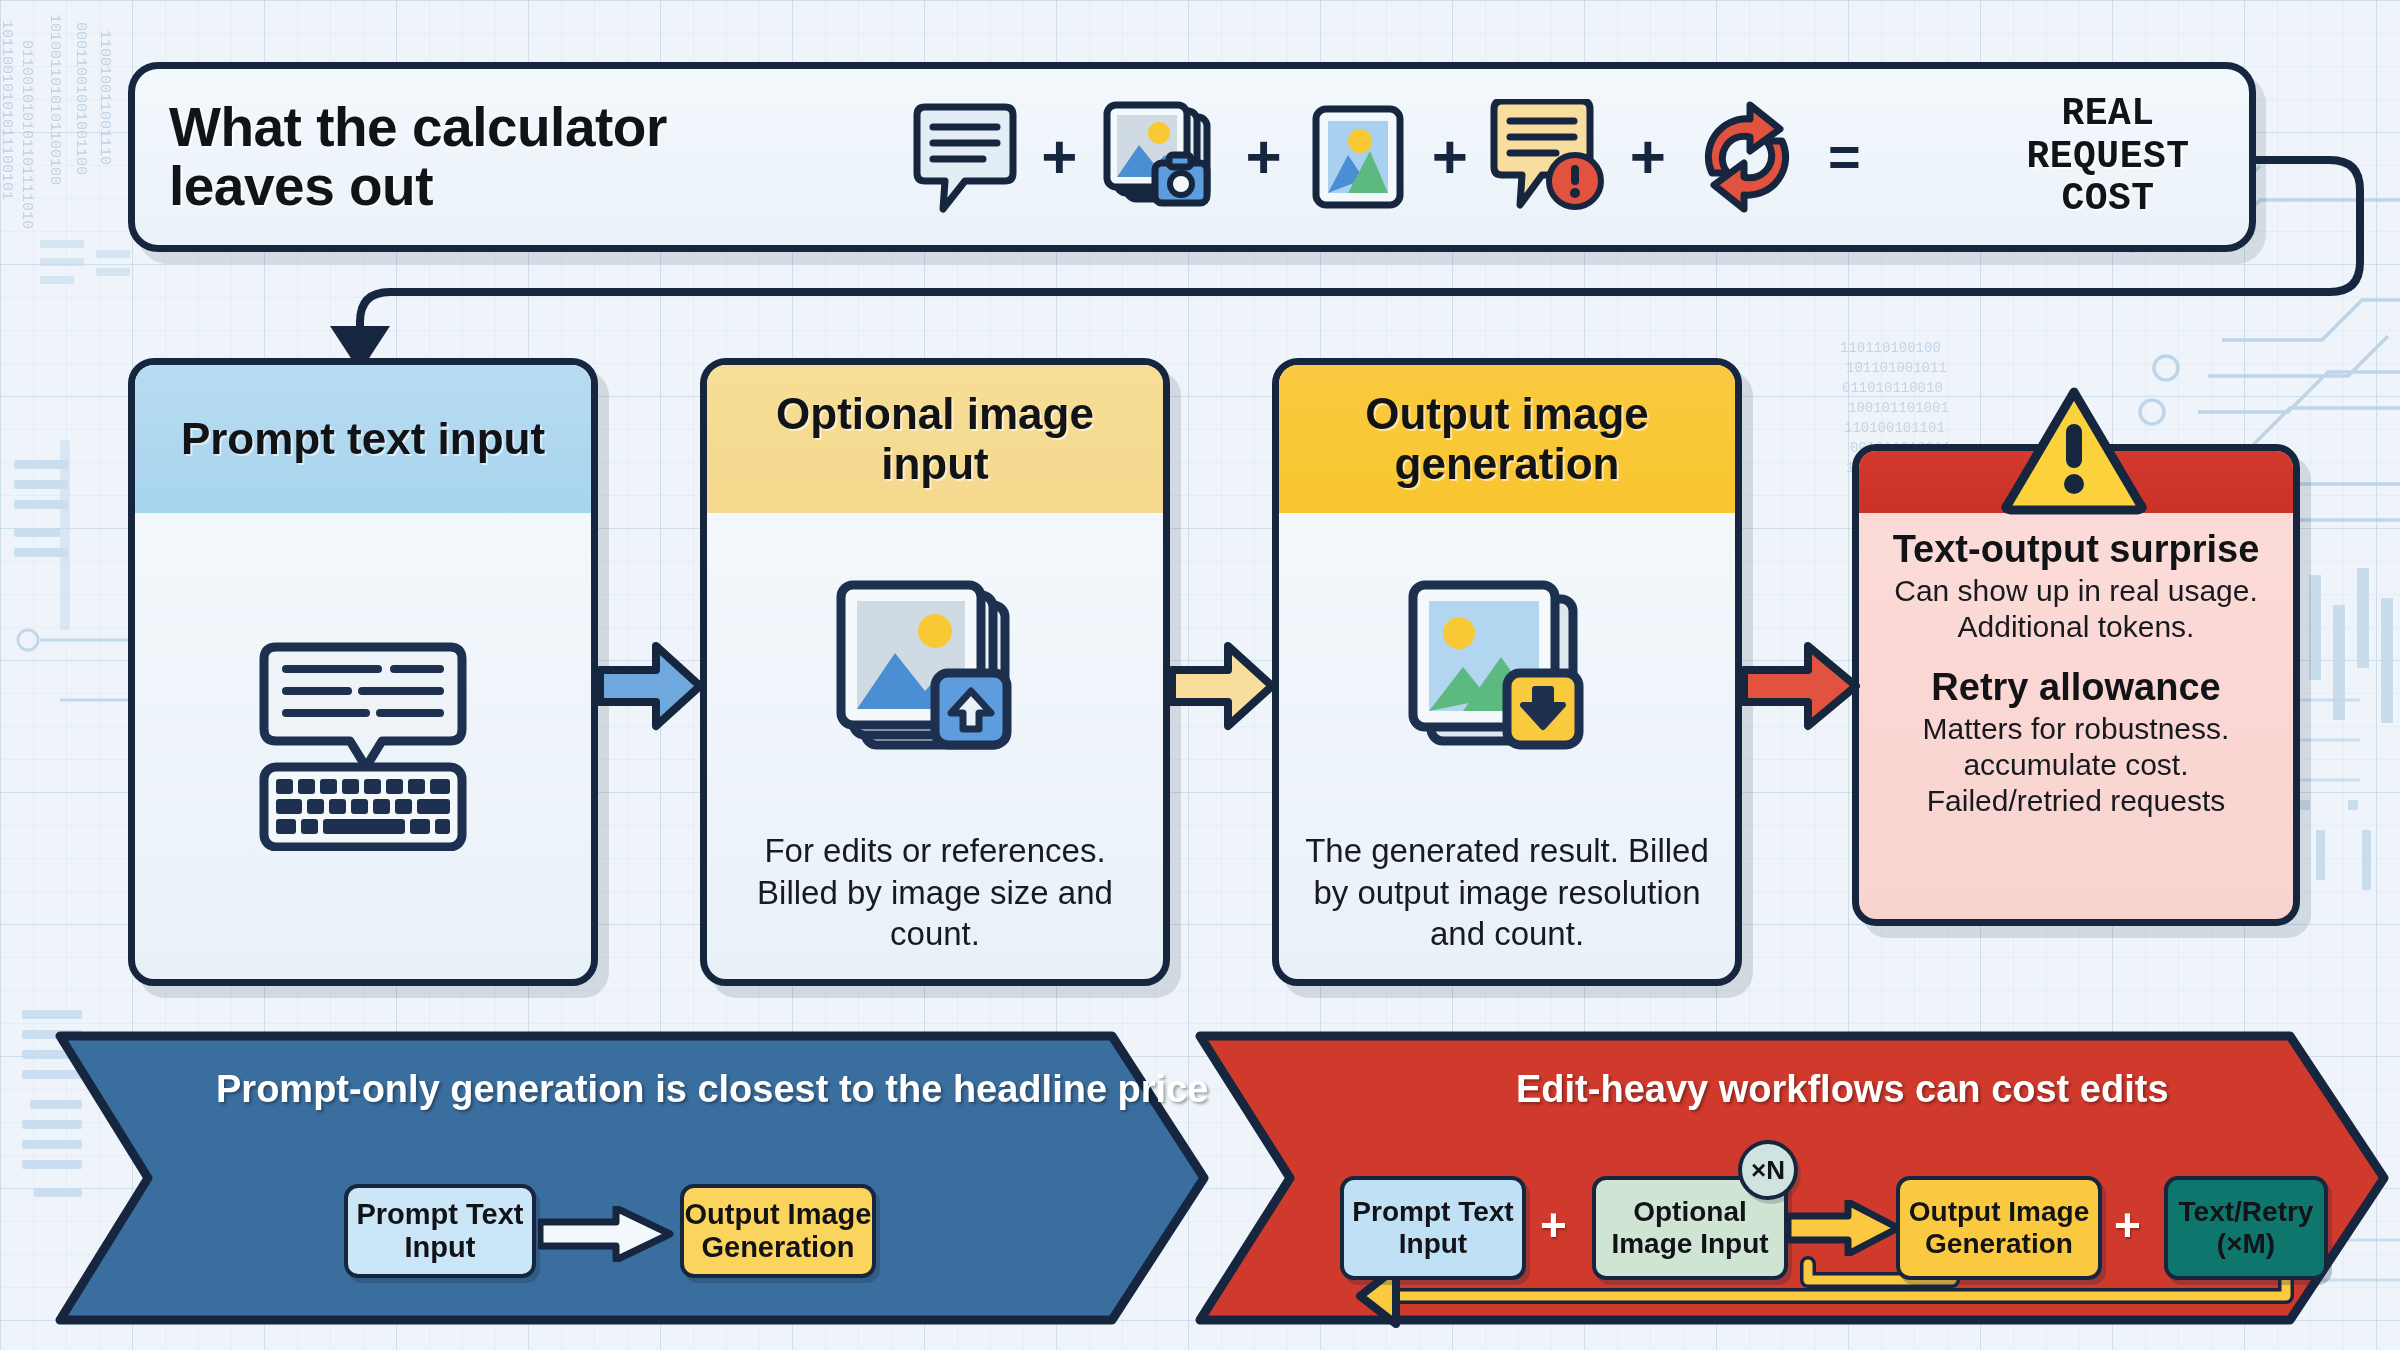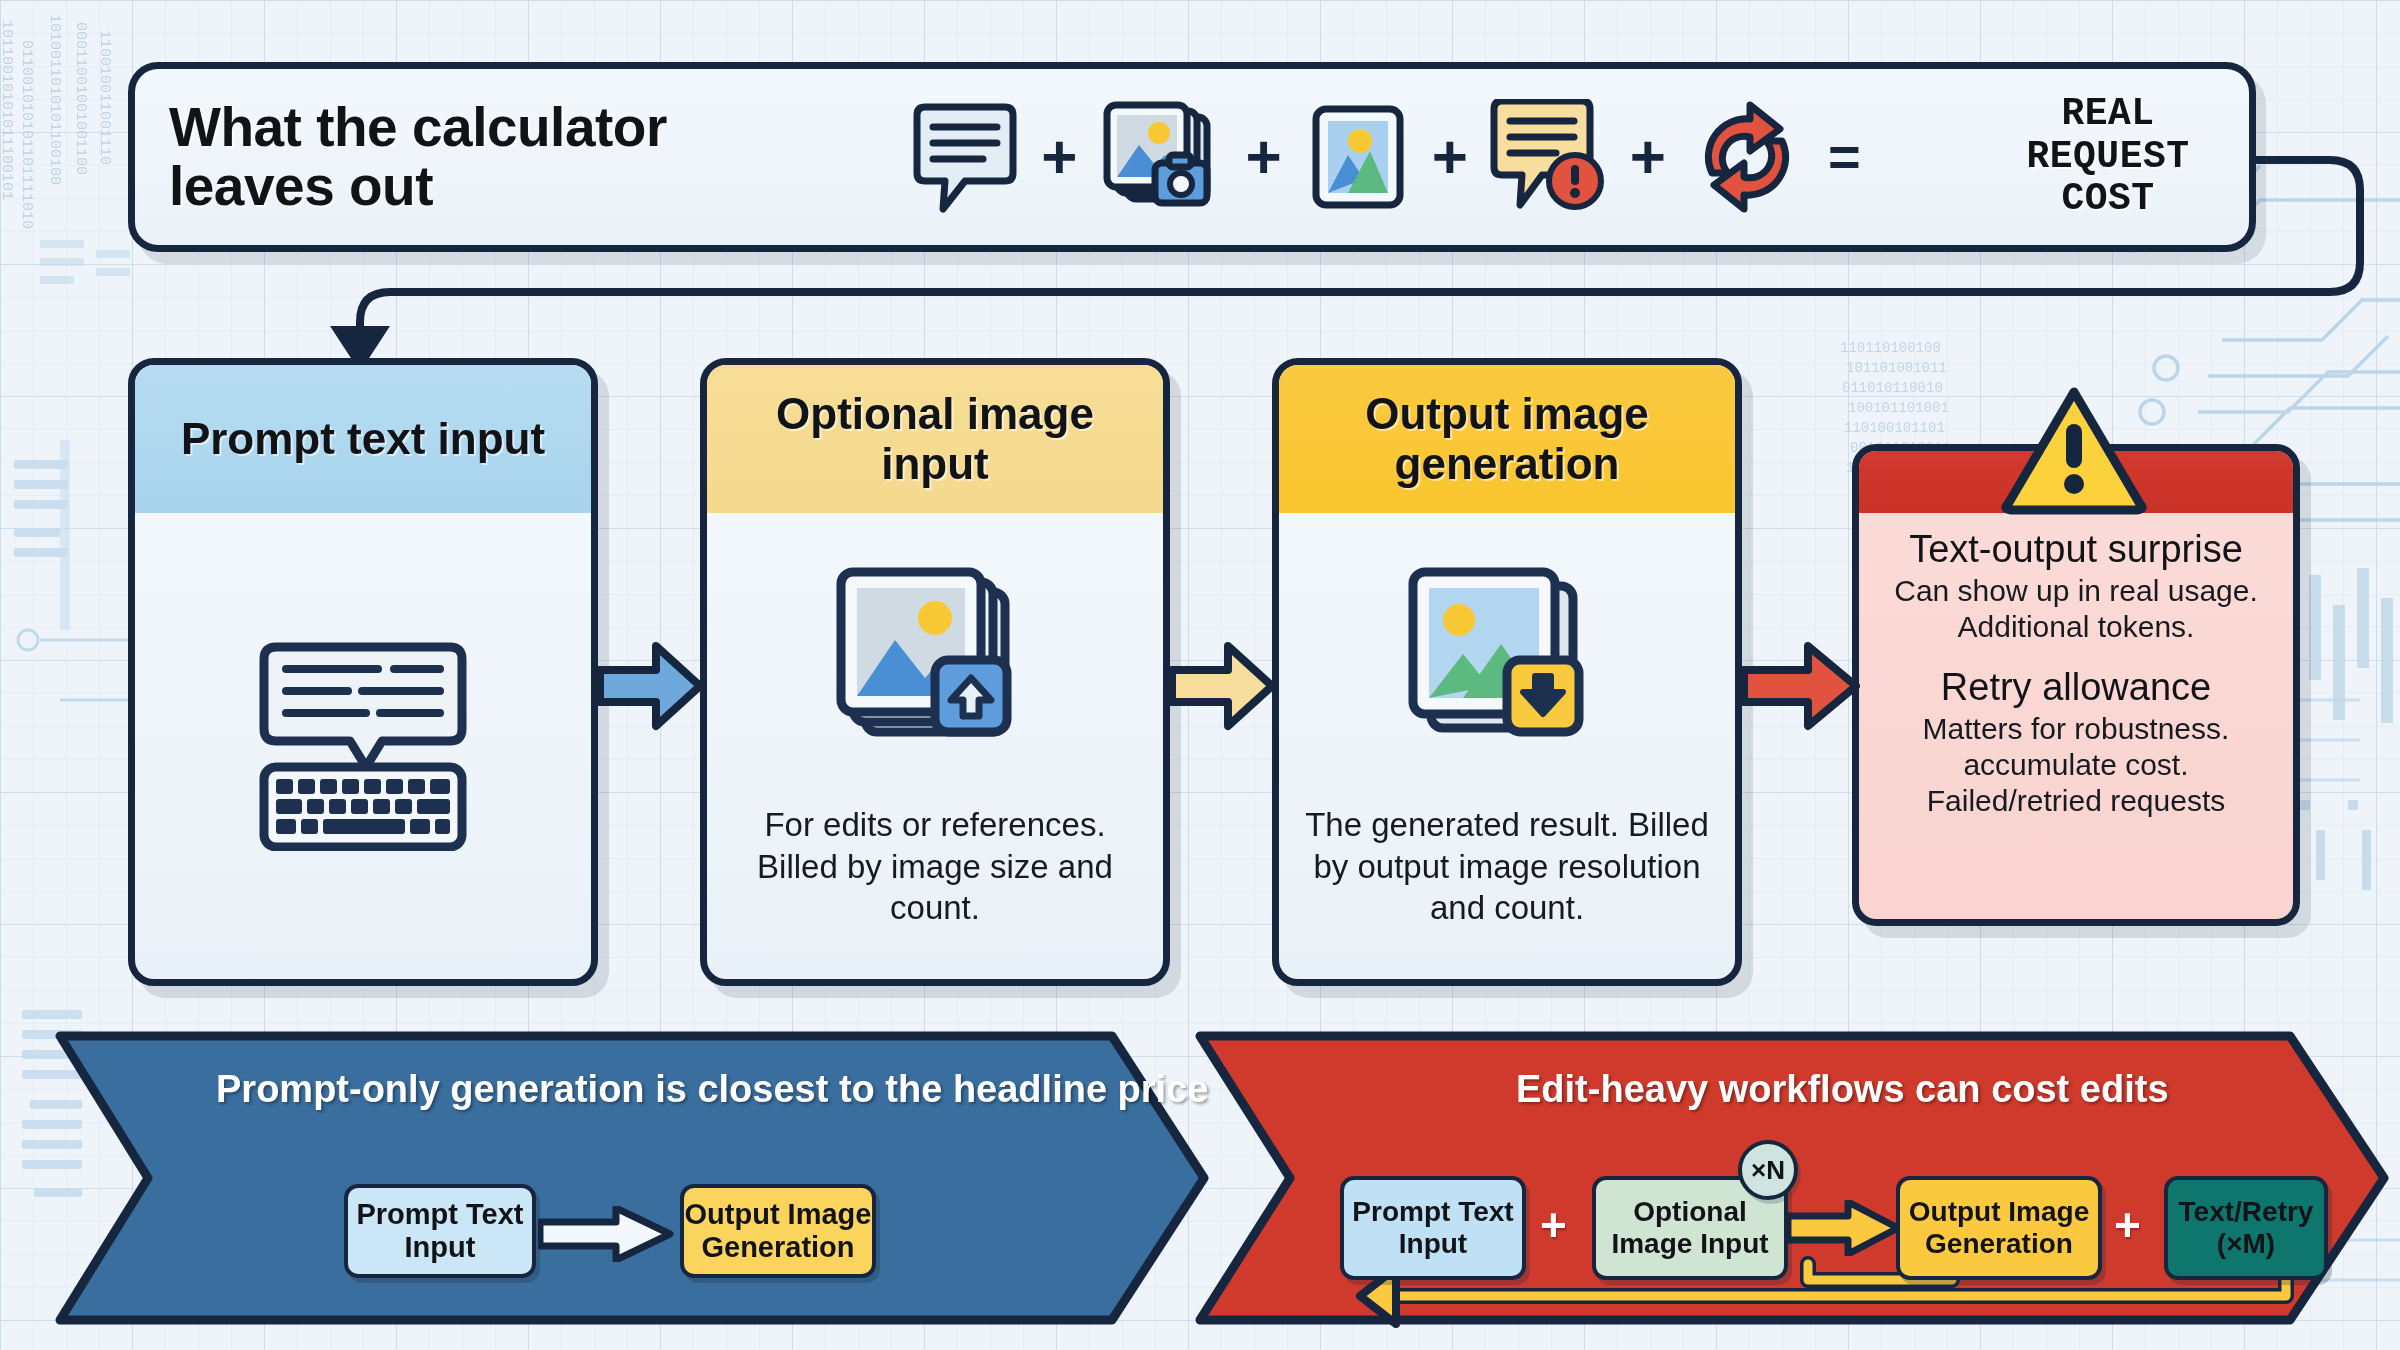--- a/index.html
+++ b/index.html
@@ -66,21 +66,21 @@
     display: flex; align-items: center; justify-content: center;
     text-align: center;
     font-size: 44px; font-weight: bold; line-height: 1.14;
     color: #111317; padding: 0 14px;
     text-shadow: 2px 2px 0 rgba(255,255,255,.55);
   }
   .card-icon {
     flex: 1; display: flex; align-items: center; justify-content: center;
   }
   .card-body {
-    flex: none; padding: 0 18px 50px;
+    flex: none; padding: 0 18px 24px;
     text-align: center;
     font-size: 33px; line-height: 1.26; color: #171a1f;
   }
 
   #card-1 { left: 128px;  top: 358px; width: 470px; height: 628px; }
   #card-2 { left: 700px;  top: 358px; width: 470px; height: 628px; }
   #card-3 { left: 1272px; top: 358px; width: 470px; height: 628px; }
 
   #card-1 .card-head { background: linear-gradient(180deg,#b7dcf1 0%, #a8d4ee 100%); }
   #card-2 .card-head { background: linear-gradient(180deg,#f7dd96 0%, #f4d98e 100%); }
@@ -97,21 +97,21 @@
     display: flex; flex-direction: column;
   }
   #card-warn-head {
     height: 62px; flex: none;
     background: linear-gradient(180deg,#d2392f 0%, #cb3226 100%);
   }
   #card-warn-body {
     flex: 1; padding: 16px 20px 10px; text-align: center;
   }
   .warn-title {
-    font-size: 38px; font-weight: normal; color: #111317; line-height: 1.1;
+    font-size: 38px; font-weight: bold; color: #111317; line-height: 1.1;
     margin-bottom: 2px;
   }
   .warn-text {
     font-size: 30px; line-height: 1.2; color: #171a1f;
   }
   .warn-gap { height: 22px; }
   #warn-triangle {
     position: absolute; left: 2000px; top: 384px; z-index: 6;
   }
 

